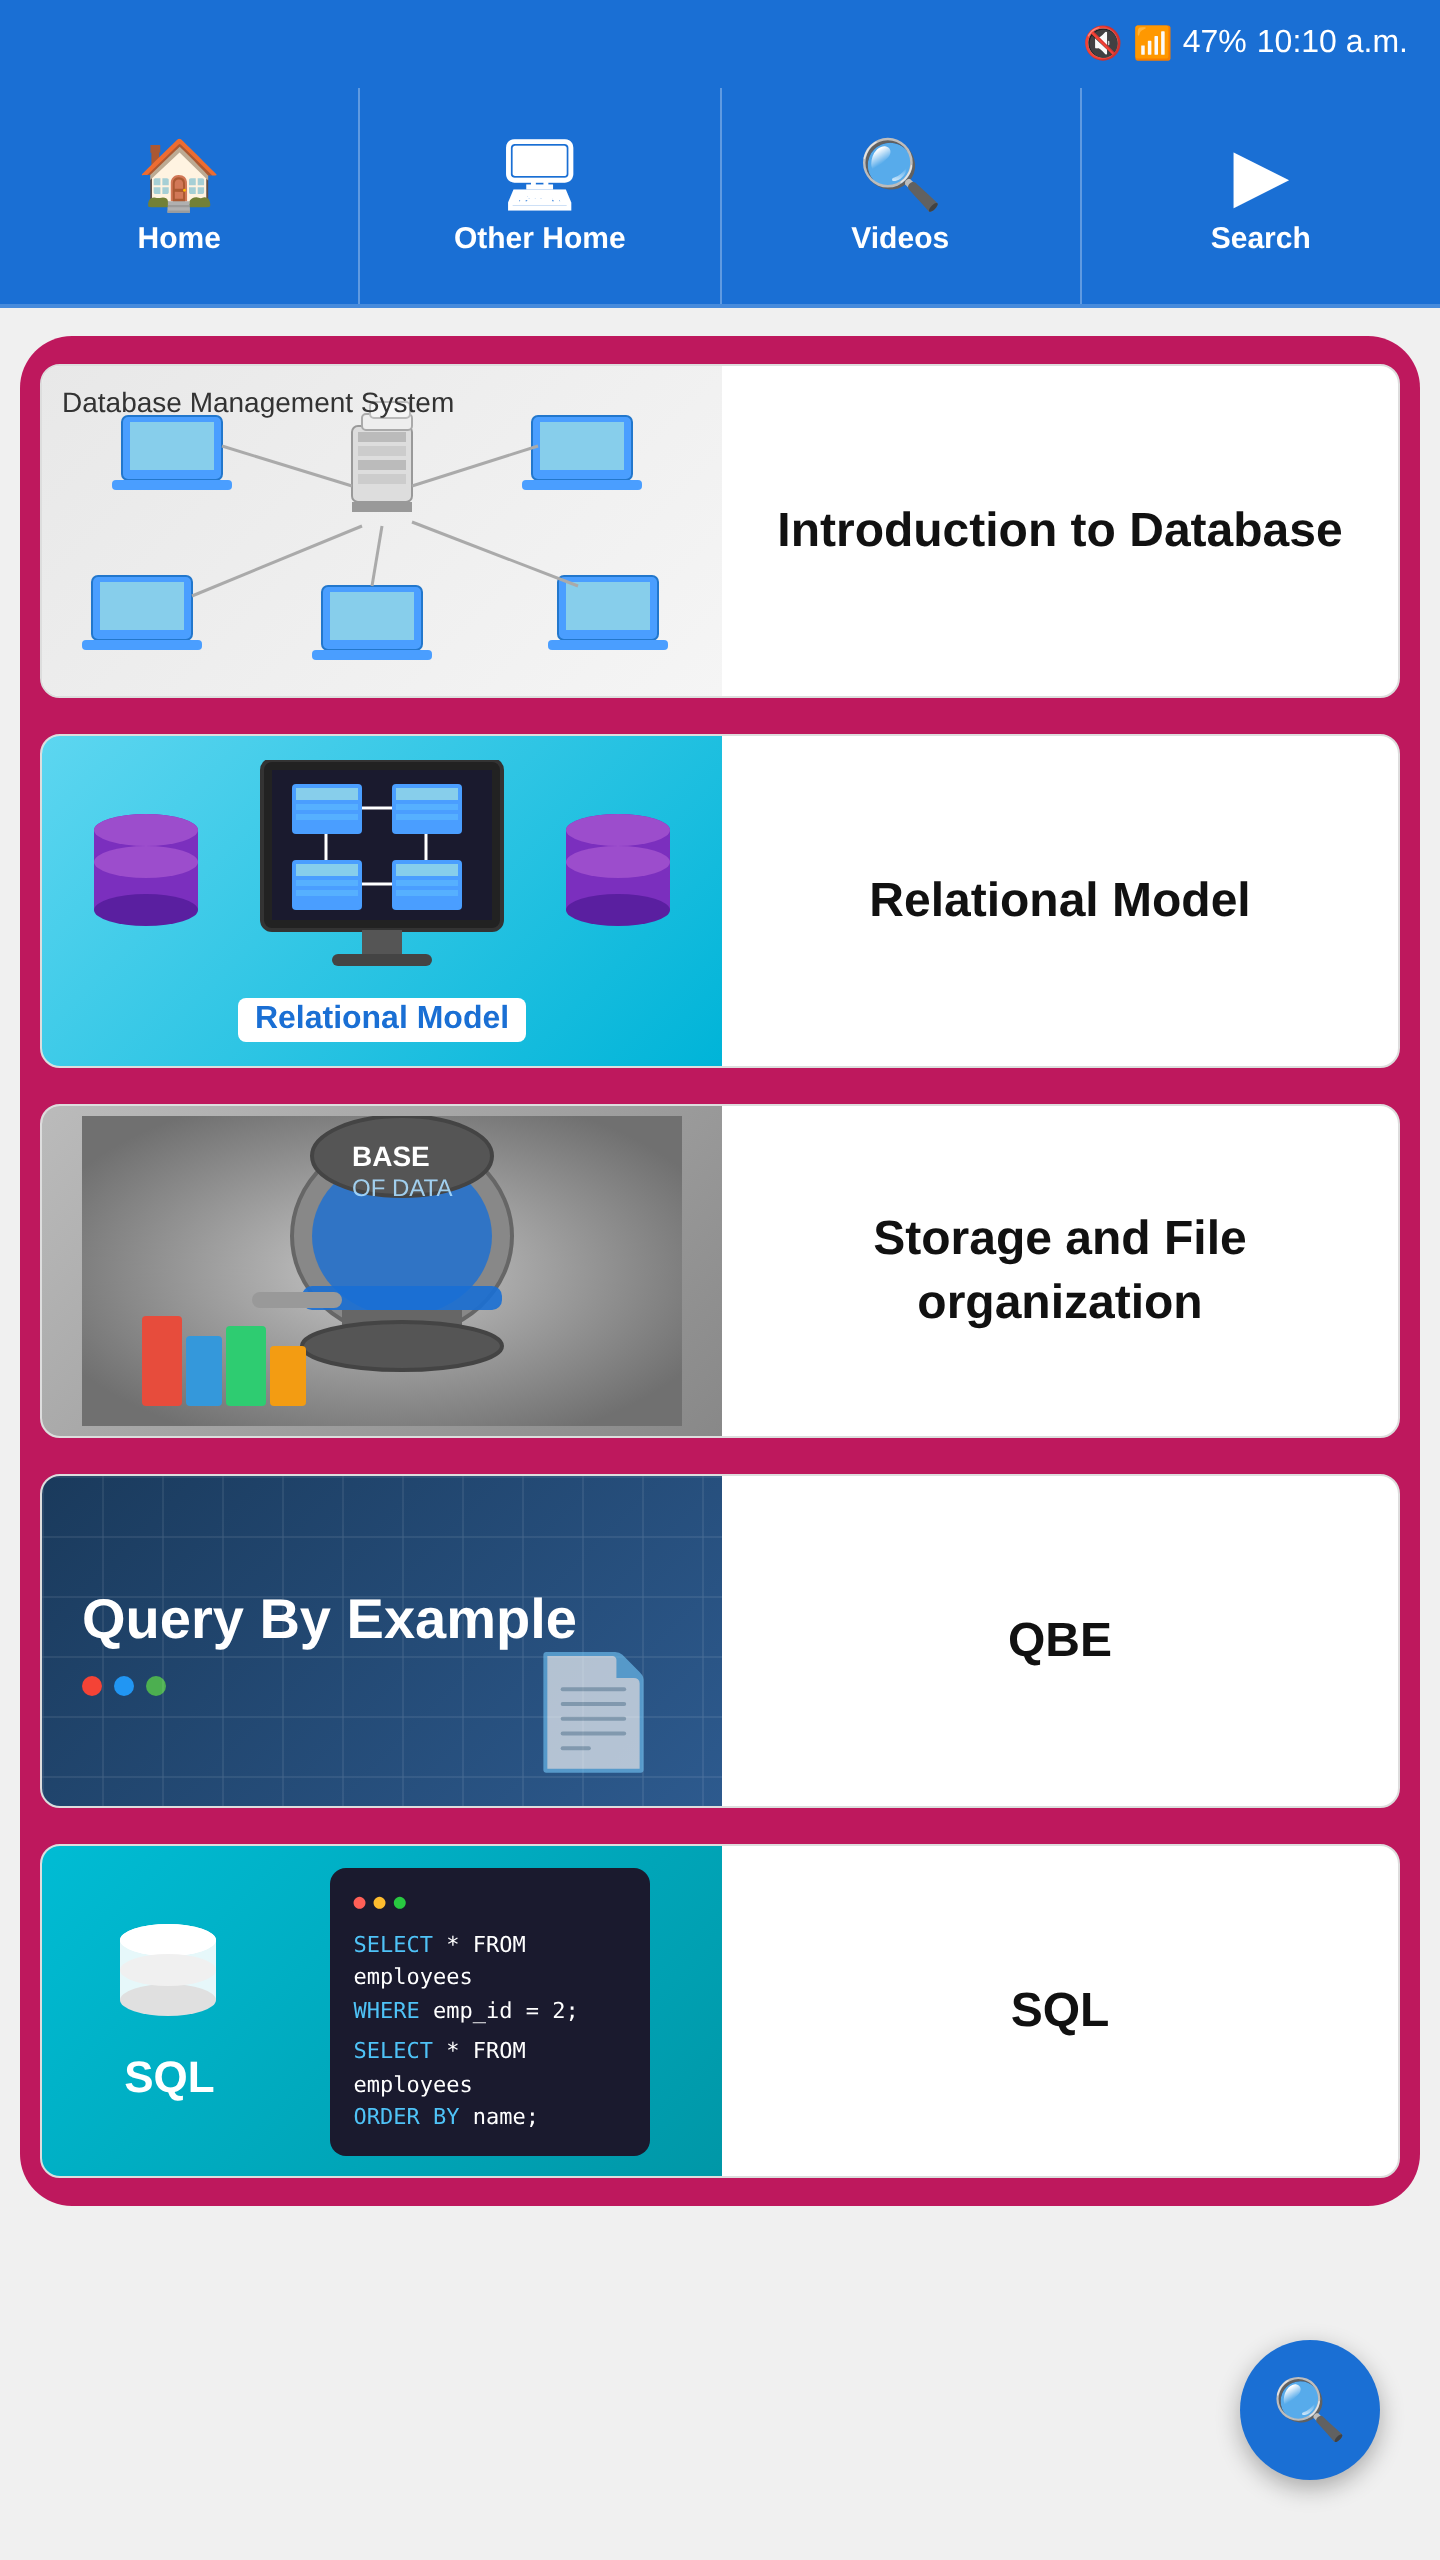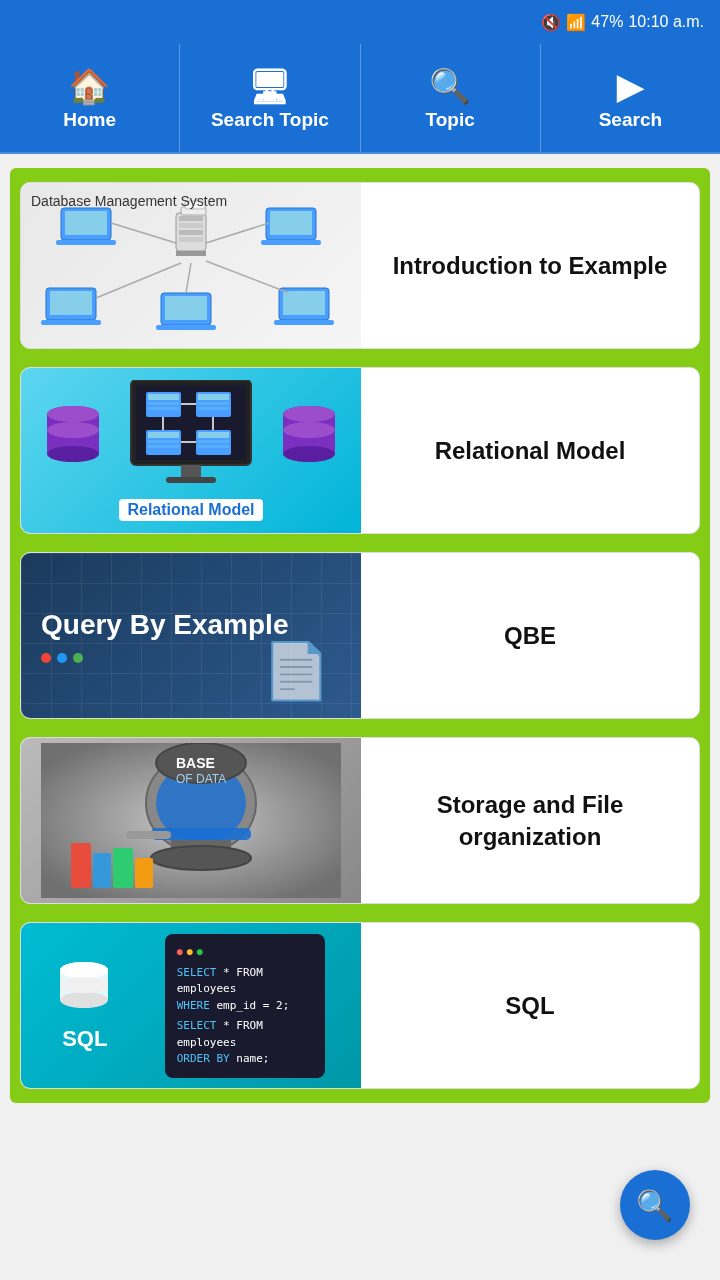--- a/index.html
+++ b/index.html
@@ -43,27 +43,27 @@
       color: white;
       font-size: 20px;
       font-weight: bold;
       gap: 4px;
       cursor: pointer;
       border-right: 1px solid rgba(255,255,255,0.3);
       padding: 10px 4px;
     }
     .nav-item:last-child { border-right: none; }
     .nav-item .nav-icon { font-size: 34px; }
-    .nav-item .nav-label { font-size: 19px; font-weight: bold; text-align: center; line-height: 1.1; }
+    .nav-item .nav-label { font-size: 15px; font-weight: bold; text-align: center; line-height: 1.1; }
 
     
     .main-content {
-      background: #84cc16;
+      background: #be185d;
       margin: 14px 10px;
-      border-radius: 6px;
+      border-radius: 26px;
       padding: 14px 10px;
       display: flex;
       flex-direction: column;
       gap: 18px;
     }
 
     
     .topic-card {
       display: flex;
       align-items: center;
@@ -280,25 +280,25 @@
   </div>
 </div>
 
 <nav class="nav-bar">
   <div class="nav-item">
     <span class="nav-icon">🏠</span>
     <span class="nav-label">Home</span>
   </div>
   <div class="nav-item">
     <span class="nav-icon">🖥</span>
-    <span class="nav-label">Search Topic</span>
+    <span class="nav-label">Other Home</span>
   </div>
   <div class="nav-item">
     <span class="nav-icon">🔍</span>
-    <span class="nav-label">Topic</span>
+    <span class="nav-label">Videos</span>
   </div>
   <div class="nav-item">
     <span class="nav-icon">▶</span>
     <span class="nav-label">Search</span>
   </div>
 </nav>
 
 <div class="main-content">
 
   <div class="topic-card">
@@ -353,21 +353,21 @@
 
             <line x1="70" y1="30" x2="135" y2="50" stroke="#aaa" stroke-width="1.5"></line>
             <line x1="228" y1="30" x2="165" y2="50" stroke="#aaa" stroke-width="1.5"></line>
             <line x1="55" y1="105" x2="140" y2="70" stroke="#aaa" stroke-width="1.5"></line>
             <line x1="145" y1="100" x2="150" y2="70" stroke="#aaa" stroke-width="1.5"></line>
             <line x1="248" y1="100" x2="165" y2="68" stroke="#aaa" stroke-width="1.5"></line>
           </svg>
         </div>
       </div>
     </div>
-    <div class="card-title">Introduction to Example</div>
+    <div class="card-title">Introduction to Database</div>
   </div>
 
   <div class="topic-card">
     <div class="card-image img-relational">
       <div class="card-image-content">
         <div class="relational-visual">
           <div class="relational-icons-row">
 
             <div class="db-cylinder">
               <svg width="60" height="70" viewBox="0 0 60 70">
@@ -423,76 +423,76 @@
             </div>
           </div>
           <span class="rel-label">Relational Model</span>
         </div>
       </div>
     </div>
     <div class="card-title">Relational Model</div>
   </div>
 
   <div class="topic-card">
+    <div class="card-image img-storage">
+      <div class="card-image-content">
+        <div class="storage-visual">
+
+          <svg width="300" height="155" viewBox="0 0 300 155">
+
+            <rect width="300" height="155" fill="url(#storageGrad)"></rect>
+            <defs>
+              <radialGradient id="storageGrad" cx="50%" cy="50%" r="60%">
+                <stop offset="0%" stop-color="#c8c8c8"></stop>
+                <stop offset="100%" stop-color="#707070"></stop>
+              </radialGradient>
+            </defs>
+
+            <ellipse cx="160" cy="60" rx="55" ry="50" fill="#888" stroke="#666" stroke-width="2"></ellipse>
+            <ellipse cx="160" cy="60" rx="45" ry="40" fill="#1a6fd4" opacity="0.8"></ellipse>
+
+            <ellipse cx="160" cy="20" rx="45" ry="20" fill="#555" stroke="#444" stroke-width="2"></ellipse>
+            <text x="135" y="25" font-size="14" fill="white" font-weight="bold">BASE</text>
+            <text x="135" y="40" font-size="12" fill="#adf" opacity="0.9">OF DATA</text>
+
+            <rect x="110" y="85" width="100" height="12" rx="5" fill="#1a6fd4" opacity="0.9"></rect>
+
+            <rect x="130" y="97" width="60" height="8" fill="#666"></rect>
+            <ellipse cx="160" cy="115" rx="50" ry="12" fill="#555" stroke="#444" stroke-width="2"></ellipse>
+
+            <rect x="30" y="100" width="20" height="45" fill="#e74c3c" rx="2"></rect>
+            <rect x="52" y="110" width="18" height="35" fill="#3498db" rx="2"></rect>
+            <rect x="72" y="105" width="20" height="40" fill="#2ecc71" rx="2"></rect>
+            <rect x="94" y="115" width="18" height="30" fill="#f39c12" rx="2"></rect>
+
+            <rect x="85" y="88" width="45" height="8" rx="4" fill="#999"></rect>
+          </svg>
+        </div>
+      </div>
+    </div>
+    <div class="card-title">Storage and File organization</div>
+  </div>
+
+  <div class="topic-card">
     <div class="card-image img-qbe">
       <div class="card-image-content" style="position:relative;">
         <div class="qbe-grid"></div>
         <div class="qbe-visual">
           <span class="qbe-title-big">Query By Example</span>
           <div class="qbe-dots">
             <div class="qbe-dot red"></div>
             <div class="qbe-dot blue"></div>
             <div class="qbe-dot"></div>
           </div>
         </div>
 
         <div style="position:absolute; right:30px; bottom:15px; font-size:55px; color:rgba(255,255,255,0.65);">📄</div>
       </div>
     </div>
     <div class="card-title">QBE</div>
-  </div>
-
-  <div class="topic-card">
-    <div class="card-image img-storage">
-      <div class="card-image-content">
-        <div class="storage-visual">
-
-          <svg width="300" height="155" viewBox="0 0 300 155">
-
-            <rect width="300" height="155" fill="url(#storageGrad)"></rect>
-            <defs>
-              <radialGradient id="storageGrad" cx="50%" cy="50%" r="60%">
-                <stop offset="0%" stop-color="#c8c8c8"></stop>
-                <stop offset="100%" stop-color="#707070"></stop>
-              </radialGradient>
-            </defs>
-
-            <ellipse cx="160" cy="60" rx="55" ry="50" fill="#888" stroke="#666" stroke-width="2"></ellipse>
-            <ellipse cx="160" cy="60" rx="45" ry="40" fill="#1a6fd4" opacity="0.8"></ellipse>
-
-            <ellipse cx="160" cy="20" rx="45" ry="20" fill="#555" stroke="#444" stroke-width="2"></ellipse>
-            <text x="135" y="25" font-size="14" fill="white" font-weight="bold">BASE</text>
-            <text x="135" y="40" font-size="12" fill="#adf" opacity="0.9">OF DATA</text>
-
-            <rect x="110" y="85" width="100" height="12" rx="5" fill="#1a6fd4" opacity="0.9"></rect>
-
-            <rect x="130" y="97" width="60" height="8" fill="#666"></rect>
-            <ellipse cx="160" cy="115" rx="50" ry="12" fill="#555" stroke="#444" stroke-width="2"></ellipse>
-
-            <rect x="30" y="100" width="20" height="45" fill="#e74c3c" rx="2"></rect>
-            <rect x="52" y="110" width="18" height="35" fill="#3498db" rx="2"></rect>
-            <rect x="72" y="105" width="20" height="40" fill="#2ecc71" rx="2"></rect>
-            <rect x="94" y="115" width="18" height="30" fill="#f39c12" rx="2"></rect>
-
-            <rect x="85" y="88" width="45" height="8" rx="4" fill="#999"></rect>
-          </svg>
-        </div>
-      </div>
-    </div>
-    <div class="card-title">Storage and File organization</div>
   </div>
 
   <div class="topic-card">
     <div class="card-image img-sql">
       <div class="card-image-content">
         <div class="sql-visual">
           <div class="sql-left">
             <svg width="55" height="60" viewBox="0 0 55 60">
               <ellipse cx="27" cy="10" rx="24" ry="8" fill="white"></ellipse>
               <rect x="3" y="10" width="48" height="30" fill="white" opacity="0.9"></rect>

